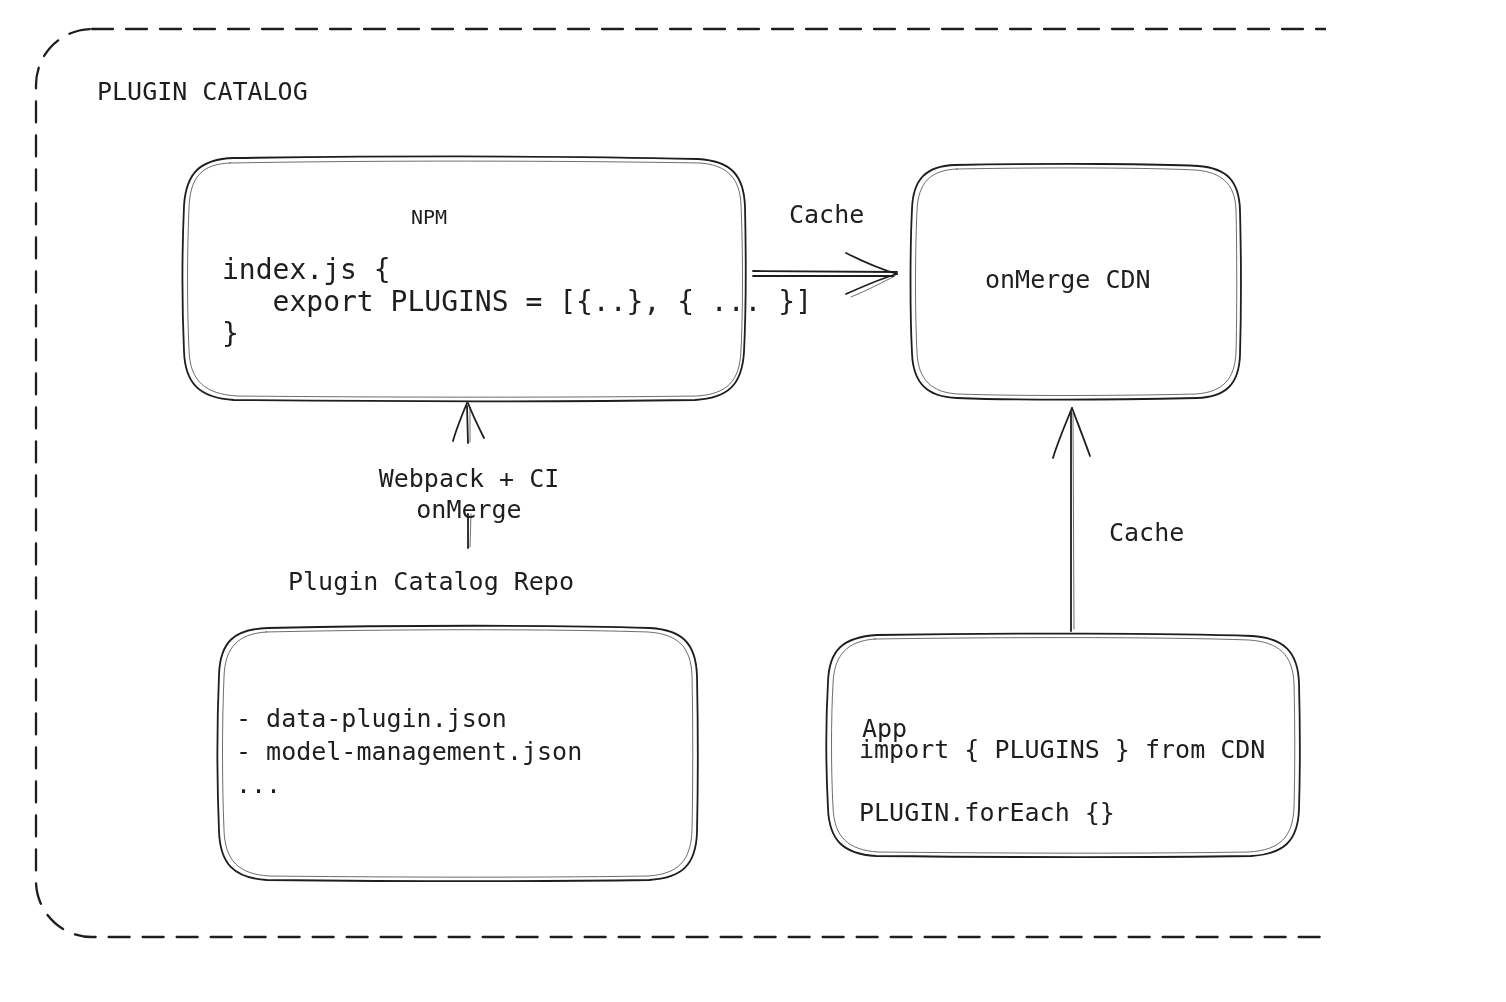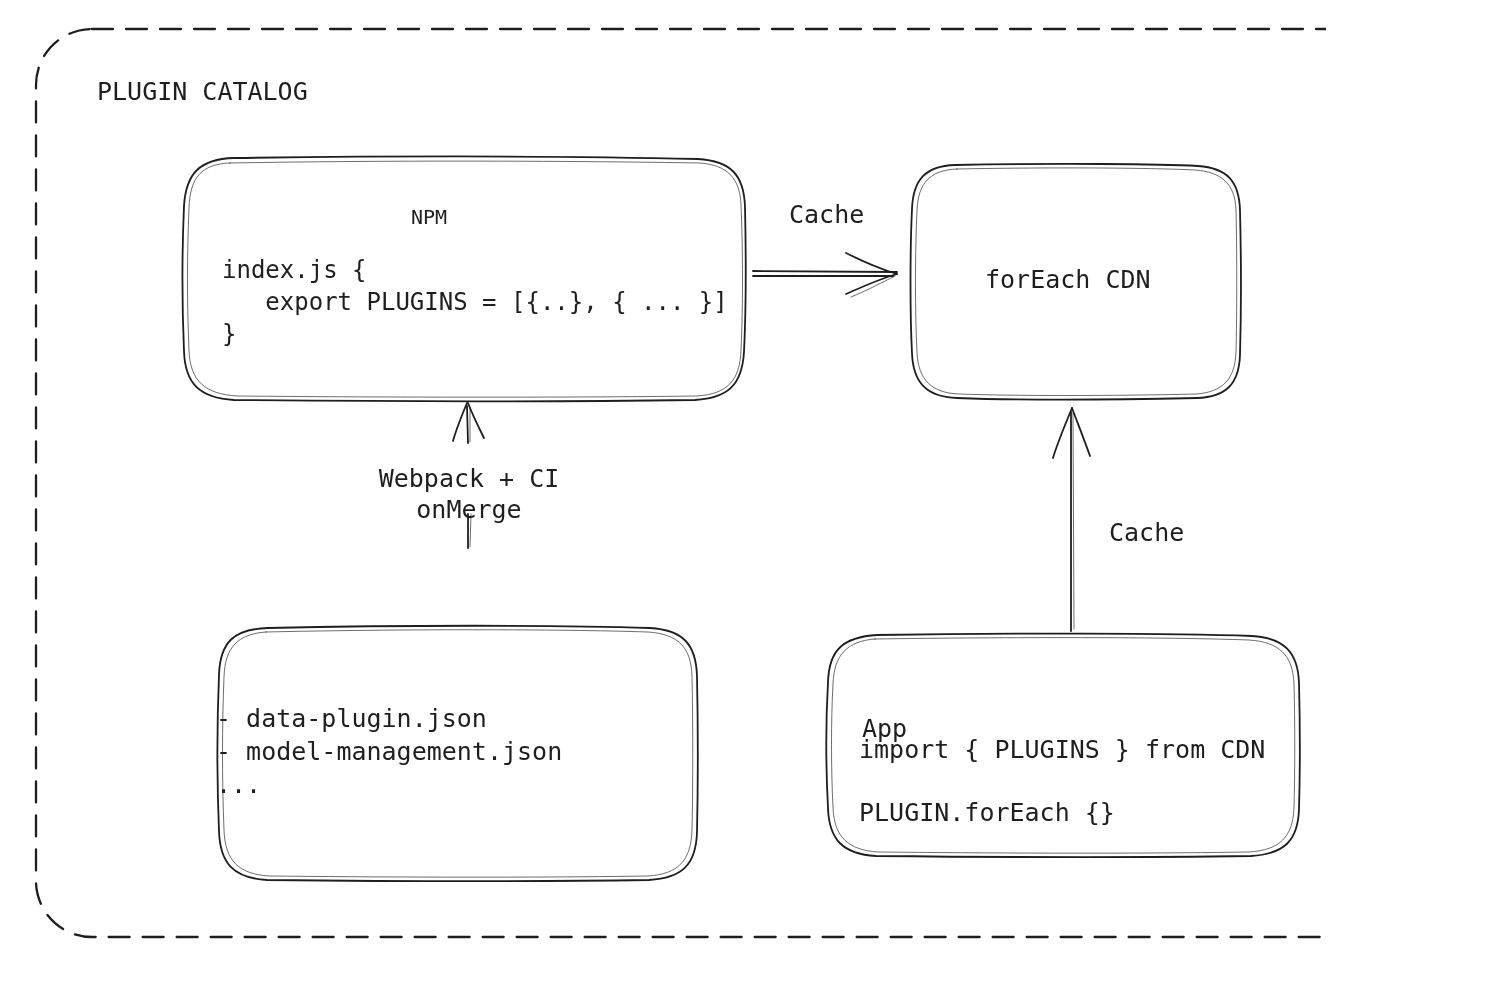--- a/index.html
+++ b/index.html
@@ -32,21 +32,21 @@
   .main-stroke { stroke-width: 1.8; }
   .echo-stroke { stroke-width: 1; opacity: 0.65; }
   .txt {
     position: absolute;
     white-space: pre;
     font-size: 25px;
     line-height: 31px;
     color: #1e1e1e;
   }
   .code {
-    font-size: 24px;
+    font-size: 28px;
     line-height: 32px;
     margin: 0;
     font-family: inherit;
   }
   .files {
     font-size: 25px;
     line-height: 33px;
     margin: 0;
     font-family: inherit;
   }
@@ -110,26 +110,27 @@
 
   <div class="txt" style="left:97px; top:76px;">PLUGIN CATALOG</div>
 
   <div class="txt" style="left:405px; top:202px; font-size:20px;margin-left:6px;">NPM</div>
   <pre class="txt code" style="left:222px; top:254px;">index.js {
    export PLUGINS = [{..}, { ... }]
 }</pre>
 
   <div class="txt" style="left:789px; top:199px;text-align:right;">Cache</div>
 
-  <div class="txt" style="left:985px; top:264px;">forEach CDN</div>
+  <div class="txt" style="left:985px; top:264px;">onMerge CDN</div>
 
   <div class="txt center" style="left:377px; top:447px; width:184px;">Webpack + CI
 onMerge</div>
 
-  <pre class="txt files" style="left:216px; top:702px;">- data-plugin.json
+  <div class="txt" style="left:288px; top:566px;">Plugin Catalog Repo</div>
+  <pre class="txt files" style="left:236px; top:702px;">- data-plugin.json
 - model-management.json
 ...</pre>
 
   <div class="txt" style="left:862px; top:713px;">App</div>
   <div class="txt" style="left:859px; top:734px;">import { PLUGINS } from CDN</div>
   <div class="txt" style="left:859px; top:797px;">PLUGIN.forEach {}</div>
 
   <div class="txt" style="left:1109px; top:517px;">Cache</div>
 
 </div>

